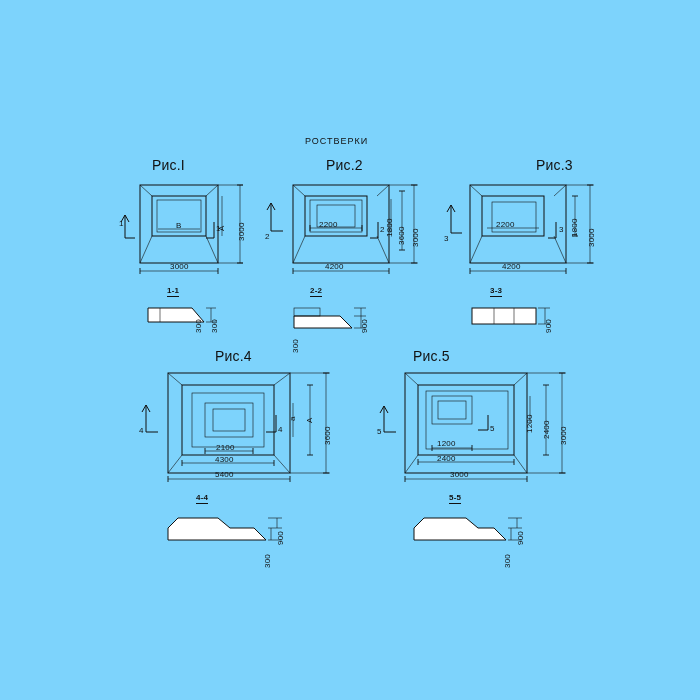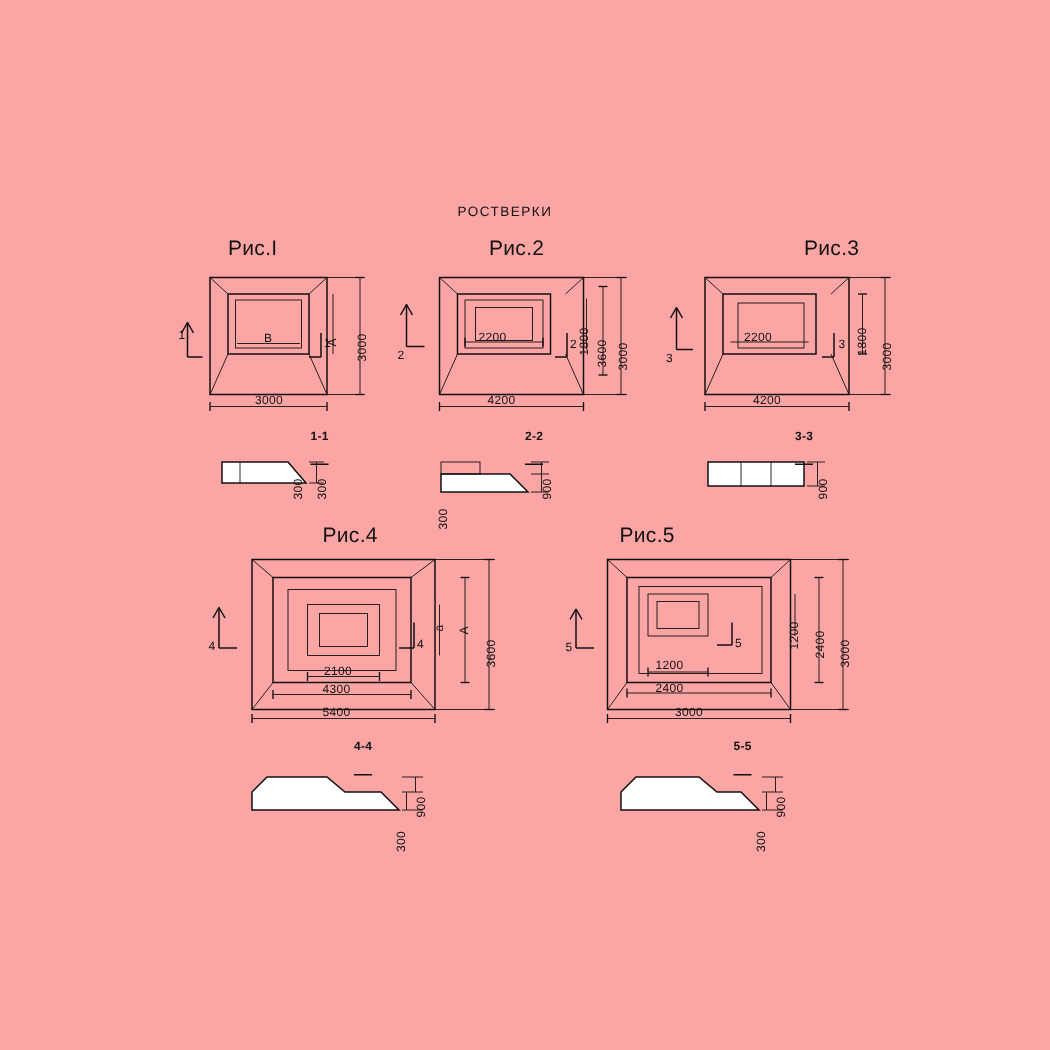--- a/index.html
+++ b/index.html
@@ -4,21 +4,21 @@
 <style>
   html, body {
     margin: 0;
     padding: 0;
     background: #ffffff;
   }
   #page {
     position: relative;
     width: 700px;
     height: 700px;
-    background: #fca5a5;
+    background: #7dd3fc;
     font-family: "Liberation Sans", sans-serif;
     color: #1a1a1a;
     overflow: hidden;
   }
   .lbl {
     position: absolute;
     font-size: 8px;
     letter-spacing: 0.2px;
     white-space: nowrap;
     color: #111;
@@ -32,22 +32,21 @@
   .lbl.title {
     font-size: 9px;
     letter-spacing: 1px;
   }
   .lbl.rot90 {
     transform: rotate(-90deg);
     transform-origin: left bottom;
   }
   .under {
     border-bottom: 1.2px solid #111;
-    padding-bottom: 14px;
-    margin-left: 40px;
+    padding-bottom: 1px;
   }
   svg {
     position: absolute;
     left: 0;
     top: 0;
     overflow: visible;
   }
   .ln {
     stroke: #111;
     stroke-width: 1;

